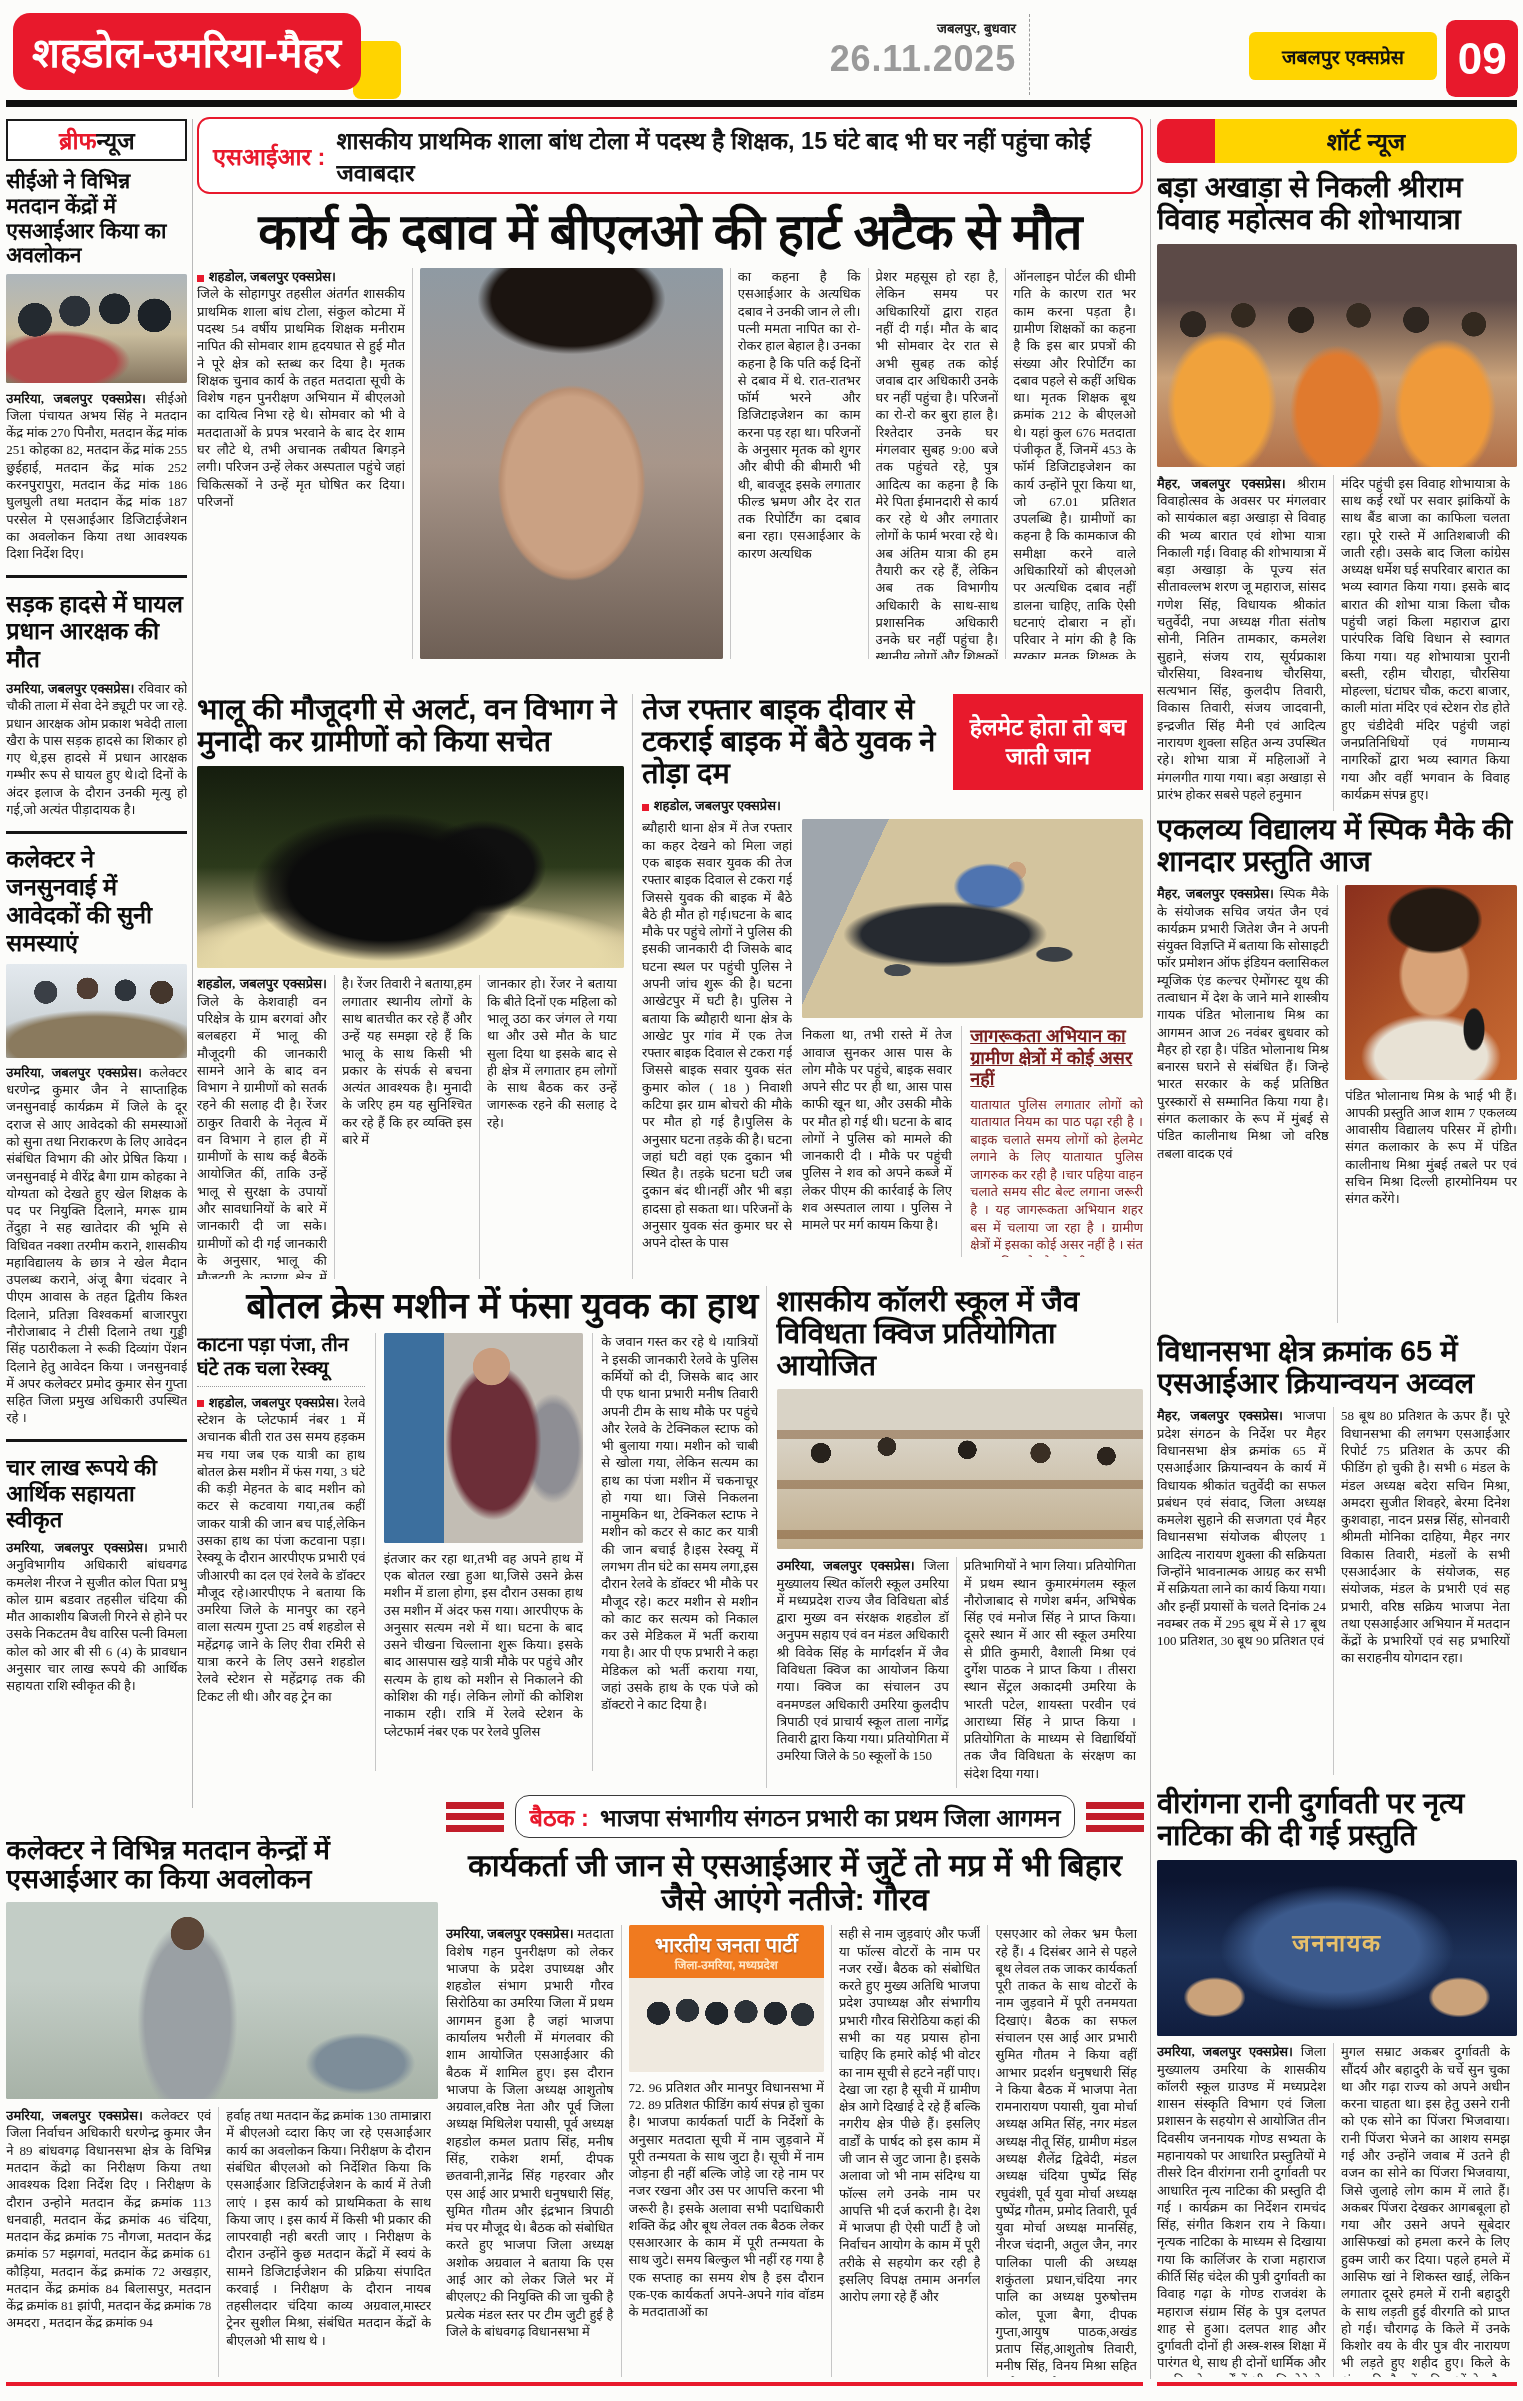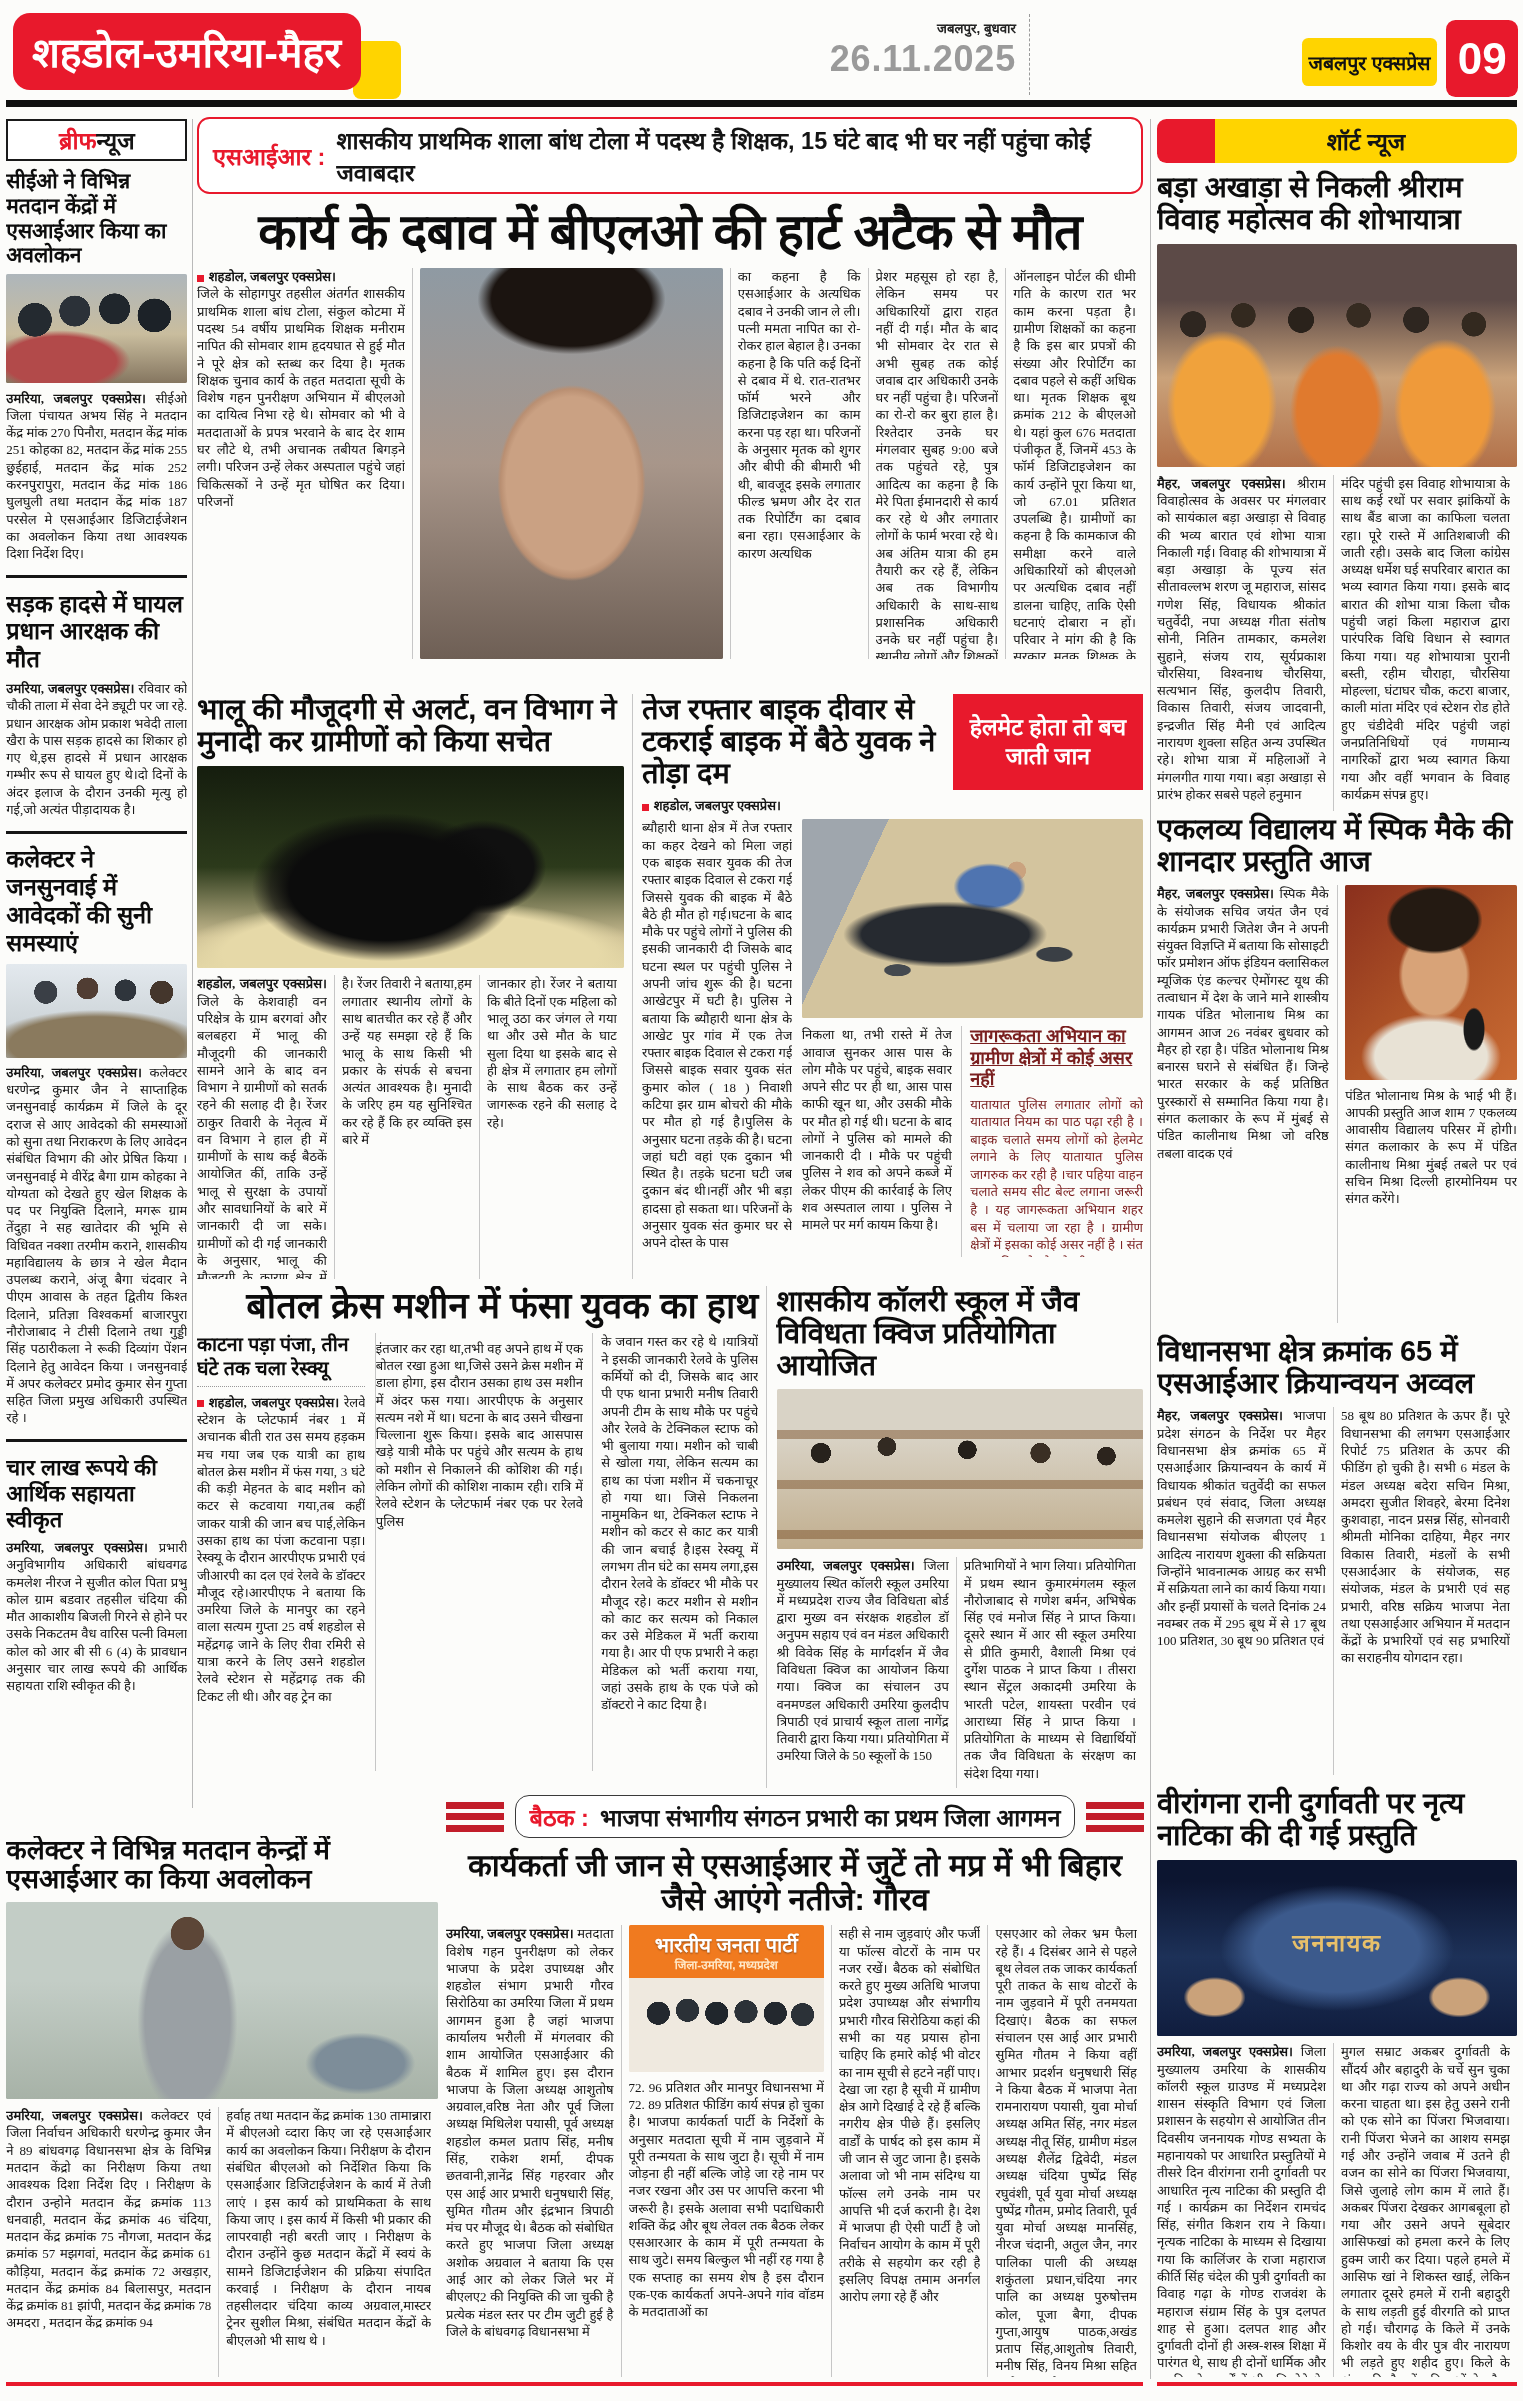--- a/index.html
+++ b/index.html
@@ -65,21 +65,21 @@
 
 <div class="page">
 
   <div class="abs region-accent" style="left:353px;top:41px;width:48px;height:58px;"></div>
   <div class="abs region-box" style="left:12.5px;top:12.5px;width:348px;height:77px;">
     <span>शहडोल-उमरिया-मैहर</span>
   </div>
   <div class="abs city-day" style="right:507px;top:19px;width:235px;">जबलपुर, बुधवार</div>
   <div class="abs bigdate" style="right:507px;top:38px;width:250px;">26.11.2025</div>
   <div class="abs" style="right:493px;top:14px;height:81px;border-left:1.6px dashed #9a9a9a;"></div>
-  <div class="abs paper-box" style="right:86px;top:38px;width:135px;height:48px;margin-left:13px;">
+  <div class="abs paper-box" style="right:86px;top:32px;width:188px;height:48px;margin-left:13px;">
     <span>जबलपुर एक्सप्रेस</span>
   </div>
   <div class="abs pageno-box" style="right:4.7px;top:20.3px;width:72px;height:77px;">
     <span>09</span>
   </div>
   <div class="abs black-bar" style="left:6.3px;right:6.3px;top:100px;height:7px;"></div>
 
   <div class="abs vrule" style="left:192px;top:119px;height:1689px;"></div>
   <div class="abs vrule" style="left:1150px;top:119px;height:2260px;"></div>
 
@@ -183,21 +183,21 @@
   </div>
 
   <div class="abs" style="left:197px;top:1286px;width:946px;height:502px;display:flex;overflow:hidden;">
     <div style="width:60.5%;padding-right:7.8px;">
       <div class="hl" style="font-size:36px;text-align:right;margin-bottom:7.8px;">बोतल क्रेस मशीन में फंसा युवक का हाथ</div>
       <div style="display:flex;gap:9.4px;height:438px;">
         <div style="flex:0 0 30%;overflow:hidden;">
           <div class="subhead">काटना पड़ा पंजा, तीन घंटे तक चला रेस्क्यू</div>
           <p class="bt" style="margin:0;"><span class="bullet"></span><strong class="byl">शहडोल, जबलपुर एक्सप्रेस।</strong> <span>रेलवे स्टेशन के प्लेटफार्म नंबर 1 में अचानक बीती रात उस समय हड़कम मच गया जब एक यात्री का हाथ बोतल क्रेस मशीन में फंस गया, 3 घंटे की कड़ी मेहनत के बाद मशीन को कटर से कटवाया गया,तब कहीं जाकर यात्री की जान बच पाई,लेकिन उसका हाथ का पंजा कटवाना पड़ा। रेस्क्यू के दौरान आरपीएफ प्रभारी एवं जीआरपी का दल एवं रेलवे के डॉक्टर मौजूद रहे।आरपीएफ ने बताया कि उमरिया जिले के मानपुर का रहने वाला सत्यम गुप्ता 25 वर्ष शहडोल से महेंद्रगढ़ जाने के लिए रीवा रमिरी से यात्रा करने के लिए उसने शहडोल रेलवे स्टेशन से महेंद्रगढ़ तक की टिकट ली थी। और वह ट्रेन का</span></p>
         </div>
-        <div style="flex:1;display:flex;flex-direction:row;border-left:0.8px solid #c6c6c6;padding-left:0;min-width:0;">
+        <div style="flex:1;display:flex;flex-direction:column;border-left:0.8px solid #c6c6c6;padding-left:8px;min-width:0;">
           <div class="photo ph-bottle" style="height:210px;flex:none;"></div>
           <p class="bt" style="margin:6.3px 0 0;overflow:hidden;">इंतजार कर रहा था,तभी वह अपने हाथ में एक बोतल रखा हुआ था,जिसे उसने क्रेस मशीन में डाला होगा, इस दौरान उसका हाथ उस मशीन में अंदर फस गया। आरपीएफ के अनुसार सत्यम नशे में था। घटना के बाद उसने चीखना चिल्लाना शुरू किया। इसके बाद आसपास खड़े यात्री मौके पर पहुंचे और सत्यम के हाथ को मशीन से निकालने की कोशिश की गई। लेकिन लोगों की कोशिश नाकाम रही। रात्रि में रेलवे स्टेशन के प्लेटफार्म नंबर एक पर रेलवे पुलिस</p>
         </div>
         <div style="flex:0 0 28%;border-left:0.8px solid #c6c6c6;padding-left:7.8px;overflow:hidden;">
           <p class="bt" style="margin:0;">के जवान गस्त कर रहे थे ।यात्रियों ने इसकी जानकारी रेलवे के पुलिस कर्मियों को दी, जिसके बाद आर पी एफ थाना प्रभारी मनीष तिवारी अपनी टीम के साथ मौके पर पहुंचे और रेलवे के टेक्निकल स्टाफ को भी बुलाया गया। मशीन को चाबी से खोला गया, लेकिन सत्यम का हाथ का पंजा मशीन में चकनाचूर हो गया था। जिसे निकलना नामुमकिन था, टेक्निकल स्टाफ ने मशीन को कटर से काट कर यात्री की जान बचाई है।इस रेस्क्यू में लगभग तीन घंटे का समय लगा,इस दौरान रेलवे के डॉक्टर भी मौके पर मौजूद रहे। कटर मशीन से मशीन को काट कर सत्यम को निकाल कर उसे मेडिकल में भर्ती कराया गया है। आर पी एफ प्रभारी ने कहा मेडिकल को भर्ती कराया गया, जहां उसके हाथ के एक पंजे को डॉक्टरो ने काट दिया है।</p>
         </div>
       </div>
     </div>
     <div style="width:39.5%;border-left:0.8px solid #c6c6c6;padding-left:9.4px;">
       <div class="hl" style="font-size:29px;">शासकीय कॉलरी स्कूल में जैव विविधता क्विज प्रतियोगिता आयोजित</div>

